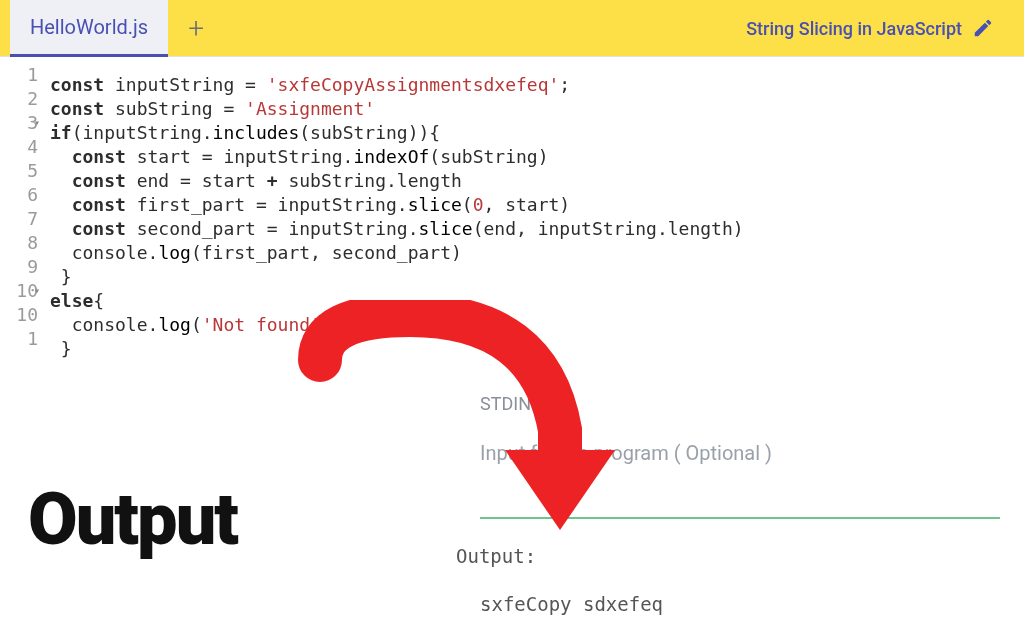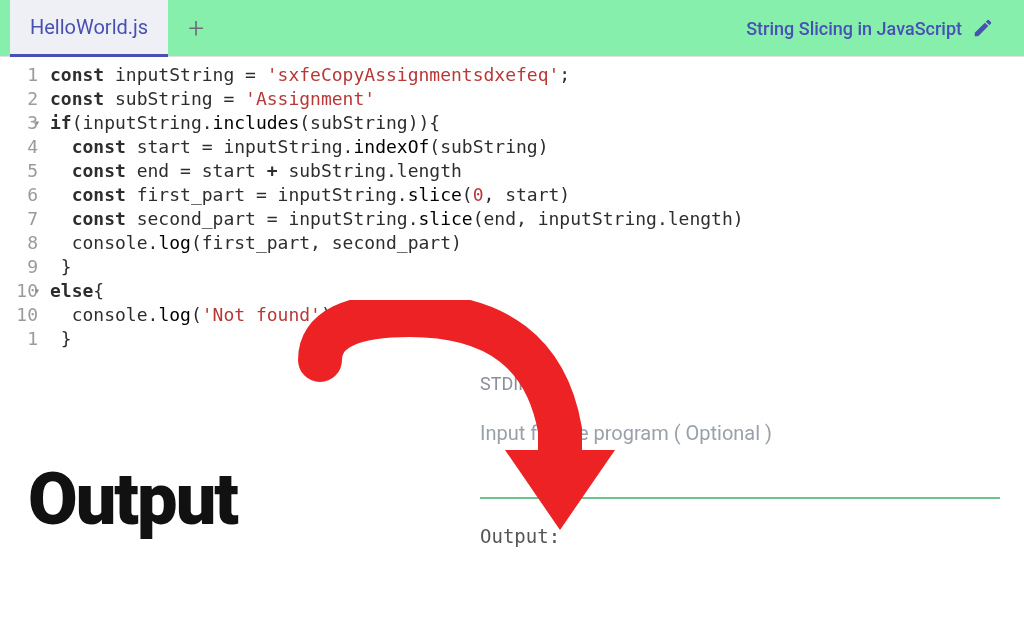--- a/index.html
+++ b/index.html
@@ -7,21 +7,21 @@
       font-family: -apple-system, BlinkMacSystemFont, "Segoe UI", Roboto, sans-serif;
       background: #fff;
       width: 1024px;
       height: 630px;
       overflow: hidden;
       position: relative;
     }
     .header {
       display: flex;
       align-items: center;
-      background: #86efac;
+      background: #fde047;
       height: 56px;
       padding: 0 10px;
     }
     .tab {
       color: #4950b4;
       font-size: 20px;
       padding: 15px 20px;
       background: #eff0f5;
       position: relative;
     }
@@ -71,21 +71,21 @@
     }
     .fold-marker::after {
       content: "▾";
       position: absolute;
       right: -2px;
       top: 0;
       font-size: 10px;
       color: #888;
     }
     .code {
-      padding: 6px 4px;
+      padding: 16px 4px;
       white-space: pre;
       color: #2d2d2d;
     }
     .kw { color: #2d2d2d; font-weight: bold; }
     .str { color: #b83838; }
     .fn { color: #000000; }
     .num { color: #b83838; }
     .eq { color: #2d2d2d; }
     .lower-panel {
       position: relative;
@@ -118,21 +118,21 @@
     .divider {
       position: absolute;
       left: 480px;
       top: 140px;
       width: 520px;
       height: 2px;
       background: #6fc38f;
     }
     .out-label {
       position: absolute;
-      left: 480px;
+      left: 456px;
       top: 168px;
       color: #555;
       font-size: 19px;
       font-family: "Consolas", "Monaco", monospace;
     }
     .out-value {
       position: absolute;
       left: 480px;
       top: 216px;
       color: #555;
@@ -178,18 +178,19 @@
   </div>
   <div class="code"><div><span class="kw">const</span><span> inputString </span><span class="eq">=</span><span class="str"> 'sxfeCopyAssignmentsdxefeq'</span><span>;</span></div><div><span class="kw">const</span><span> subString </span><span class="eq">=</span><span class="str"> 'Assignment'</span></div><div><span class="kw">if</span><span>(inputString.</span><span class="fn">includes</span><span>(subString)){</span></div><div><span class="kw">  const</span><span> start </span><span class="eq">=</span><span> inputString.</span><span class="fn">indexOf</span><span>(subString)</span></div><div><span class="kw">  const</span><span> end </span><span class="eq">=</span><span> start </span><span class="kw">+</span><span> subString.length</span></div><div><span class="kw">  const</span><span> first_part </span><span class="eq">=</span><span> inputString.</span><span class="fn">slice</span><span>(</span><span class="num">0</span><span>, start)</span></div><div><span class="kw">  const</span><span> second_part </span><span class="eq">=</span><span> inputString.</span><span class="fn">slice</span><span>(end, inputString.length)</span></div><div><span>  console.</span><span class="fn">log</span><span>(first_part, second_part)</span></div><div><span> }</span></div><div><span class="kw">else</span><span>{</span></div><div><span>  console.</span><span class="fn">log</span><span>(</span><span class="str">'Not found'</span><span>)</span></div><div><span> }</span></div></div>
 </div>
 
 <div class="lower-panel">
   <div class="stdin-label">STDIN</div>
   <div class="stdin-placeholder">Input for the program ( Optional )</div>
   <div class="output-big">Output</div>
   <div class="divider"></div>
   <div class="out-label">Output:</div>
+  <div class="out-value">sxfeCopy sdxefeq</div>
 </div>
 
 <svg class="arrow" viewBox="0 0 360 280">
   <path d="M 60 60 Q 60 15 150 15 Q 280 15 300 130 L 300 190" stroke="#ed2224" stroke-width="44" fill="none" stroke-linecap="round"></path>
   <path d="M 245 150 L 300 230 L 355 150 Z" fill="#ed2224"></path>
 </svg>
 
 </body></html>

